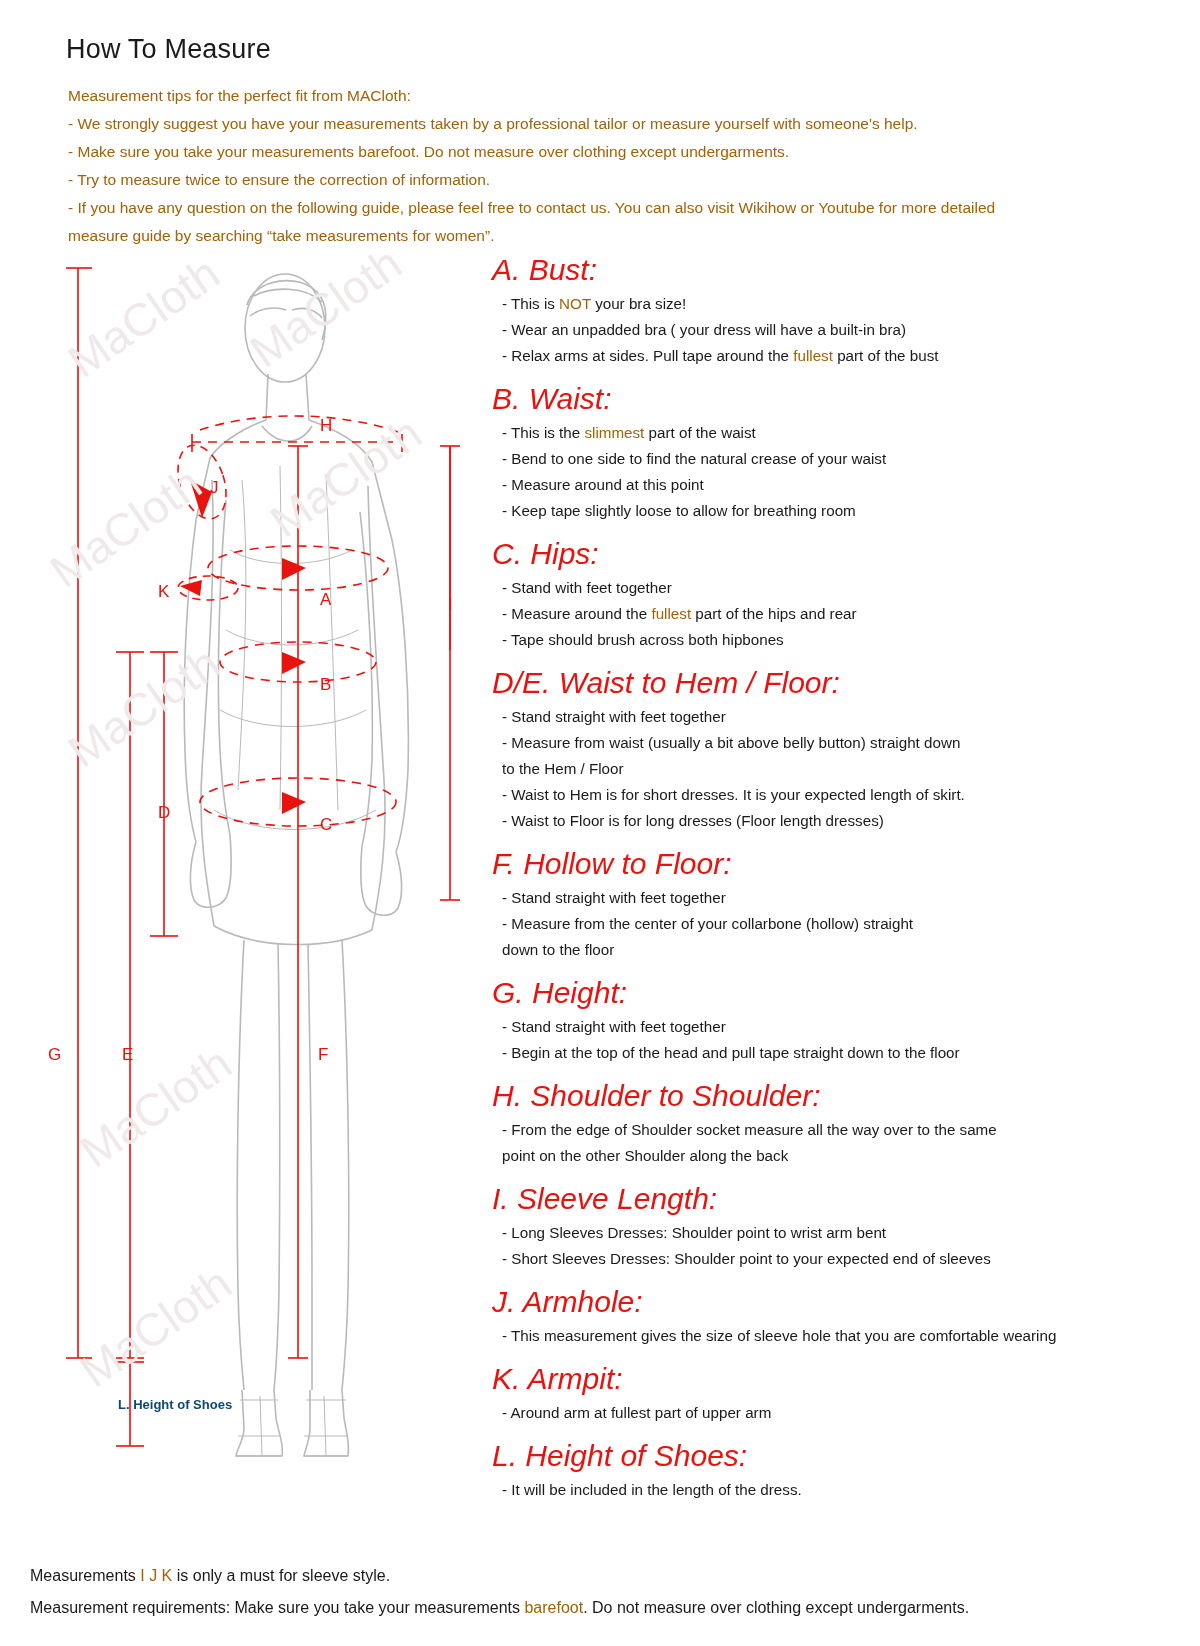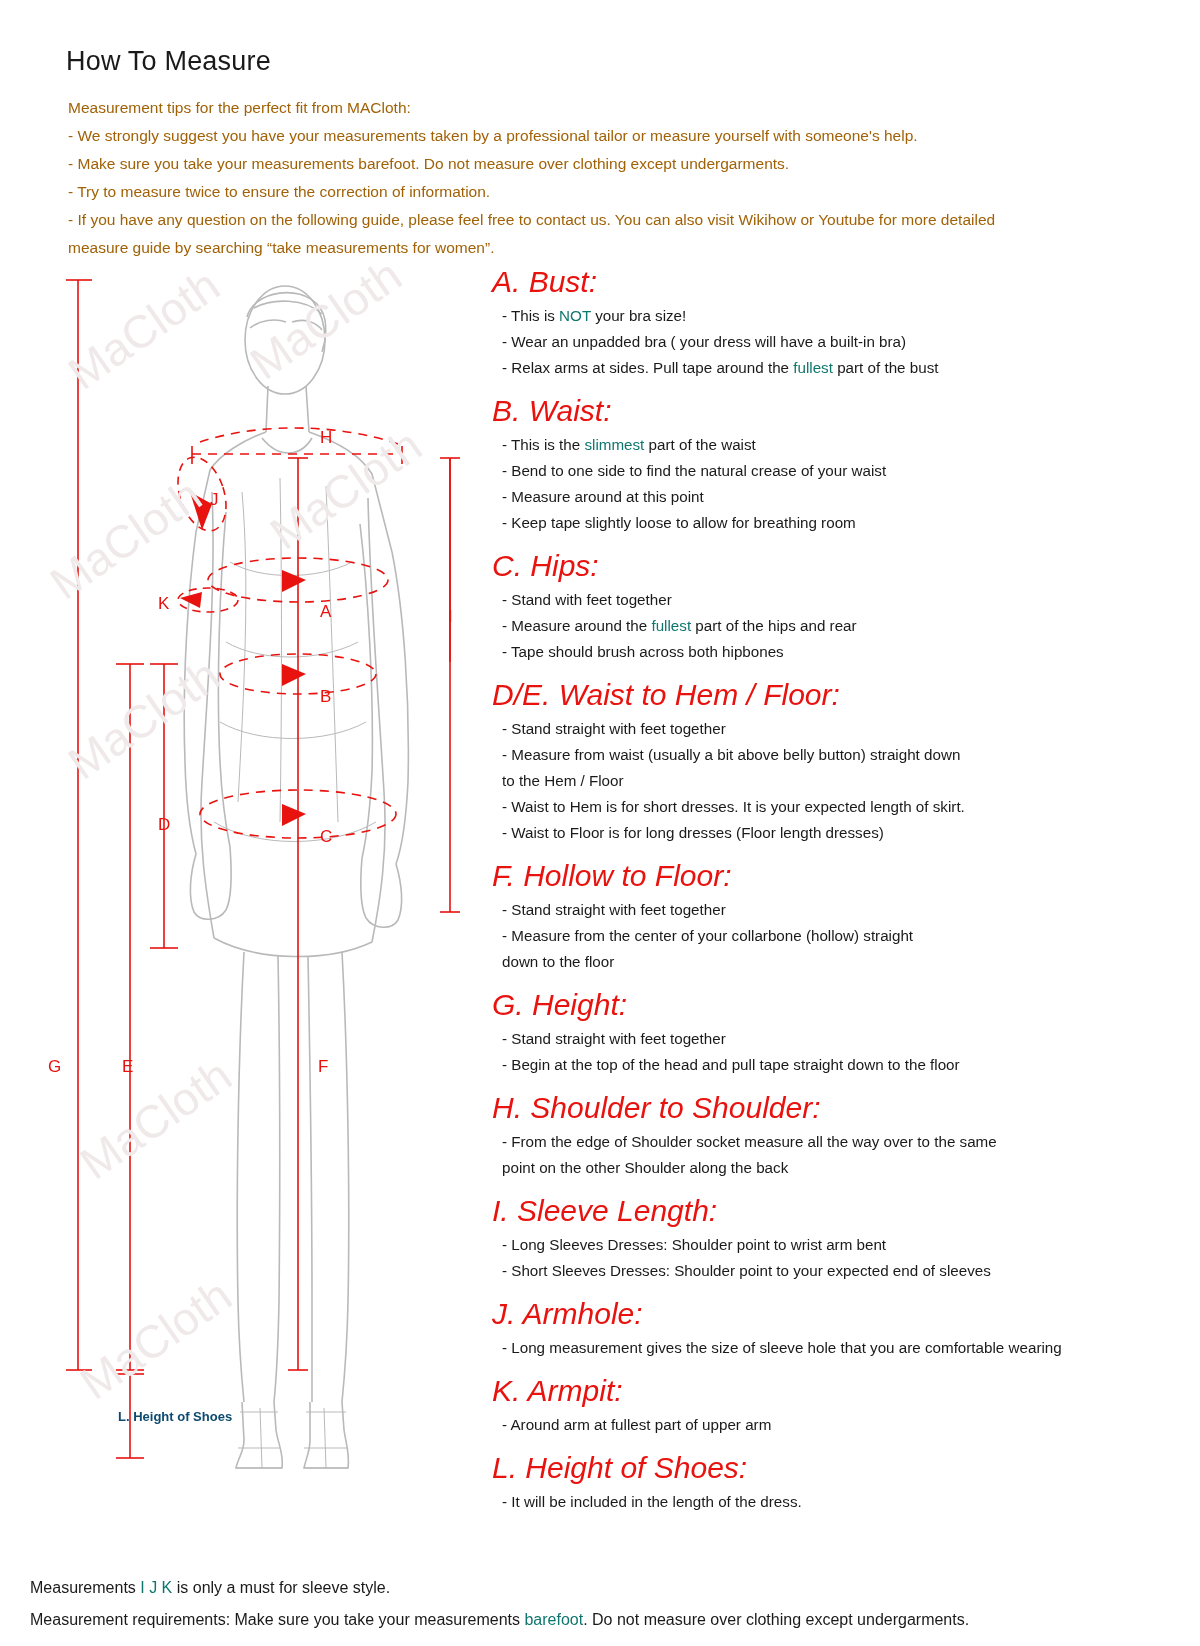--- a/index.html
+++ b/index.html
@@ -12,21 +12,20 @@
     height: 1646px;
     position: relative;
     font-family: "Liberation Sans", sans-serif;
     color: #222222;
     overflow: hidden;
   }
   .page {
     position: relative;
     width: 1200px;
     height: 1278px;
-    margin-top: 12px;
   }
   
   .title {
     position: absolute;
     left: 66px;
     top: 34px;
     font-size: 27px;
     font-weight: 400;
     color: #1a1a1a;
     letter-spacing: 0.2px;
@@ -58,21 +57,21 @@
     font-style: italic;
   }
   .sec-lines {
     font-size: 15.2px;
     line-height: 25px;
     color: #1a1a1a;
     padding-left: 10px;
     margin-bottom: 16px;
   }
   .sec-lines div { margin-bottom: 1px; }
-  .hl { color: #0f766e; }
+  .hl { color: #a16207; }
   
   .footer {
     position: absolute;
     left: 30px;
     top: 1560px;
     width: 1150px;
     font-size: 16px;
     line-height: 32px;
     color: #1a1a1a;
   }
@@ -318,21 +317,21 @@
       <div class="sec-title">I. Sleeve Length:</div>
       <div class="sec-lines">
         <div>- Long Sleeves Dresses: Shoulder point to wrist arm bent</div>
         <div>- Short Sleeves Dresses: Shoulder point to your expected end of sleeves</div>
       </div>
     </div>
 
     <div class="sec">
       <div class="sec-title">J. Armhole:</div>
       <div class="sec-lines">
-        <div>- Long measurement gives the size of sleeve hole that you are comfortable wearing</div>
+        <div>- This measurement gives the size of sleeve hole that you are comfortable wearing</div>
       </div>
     </div>
 
     <div class="sec">
       <div class="sec-title">K. Armpit:</div>
       <div class="sec-lines">
         <div>- Around arm at fullest part of upper arm</div>
       </div>
     </div>
 

